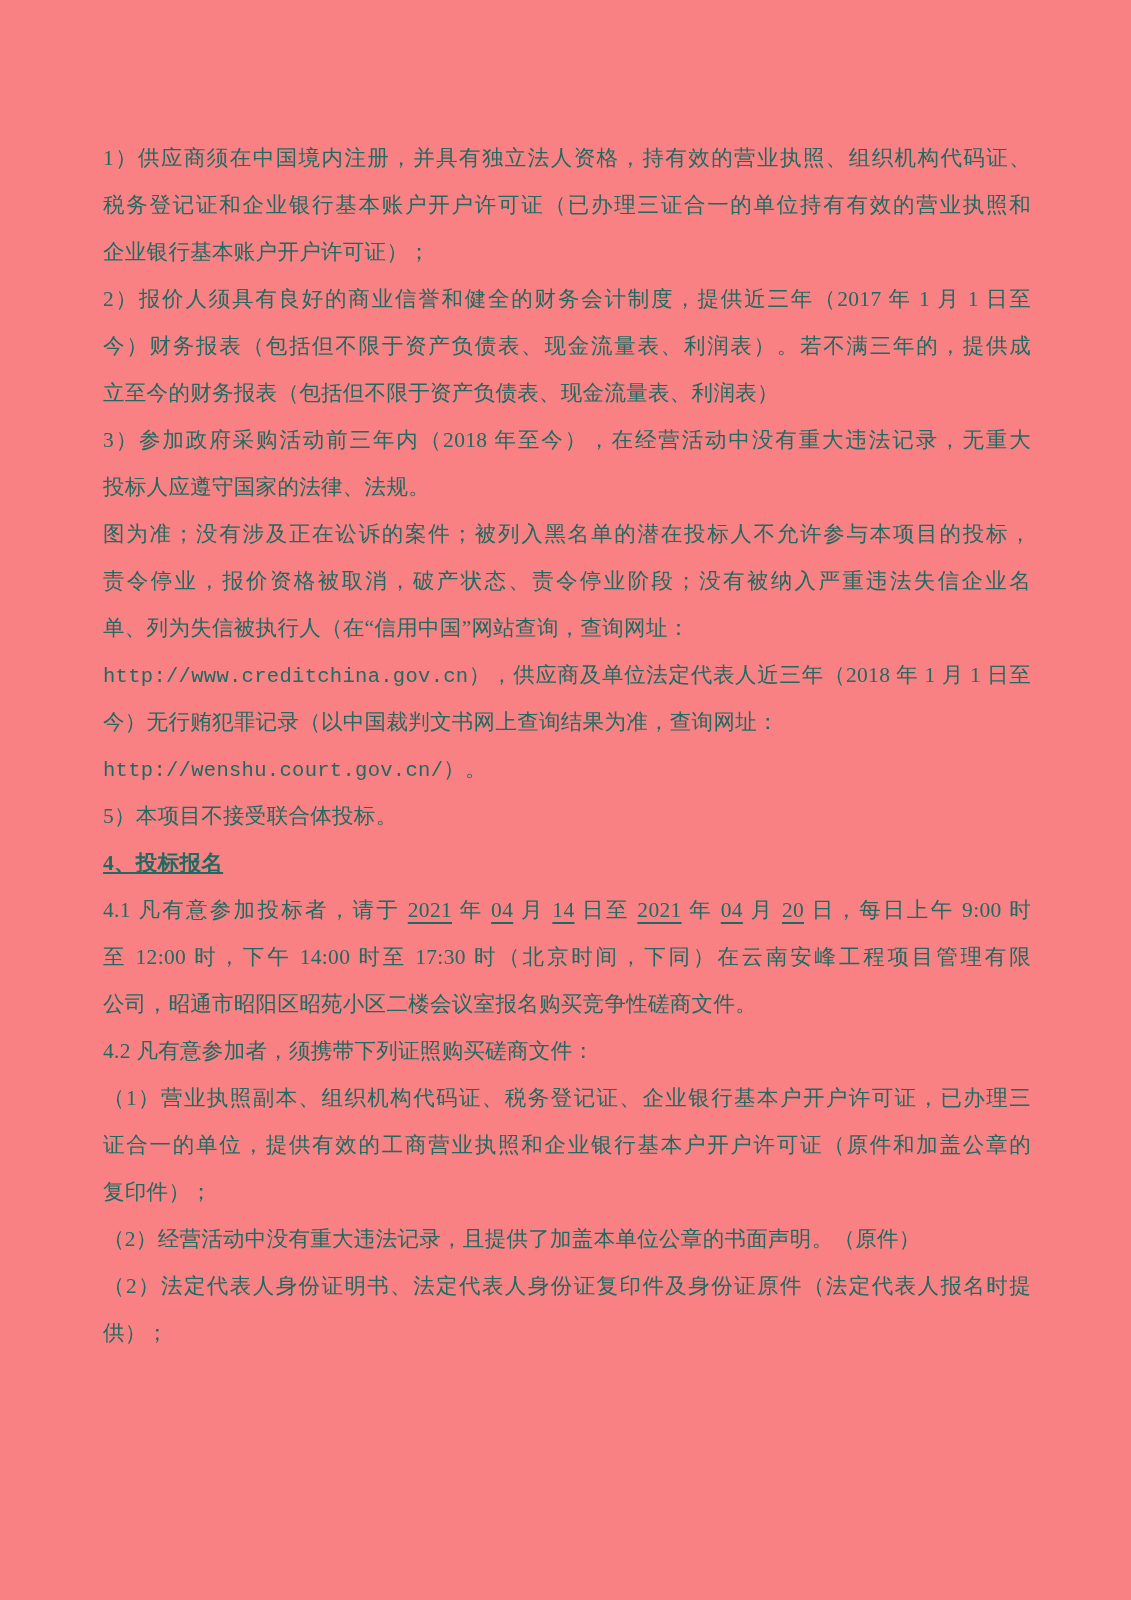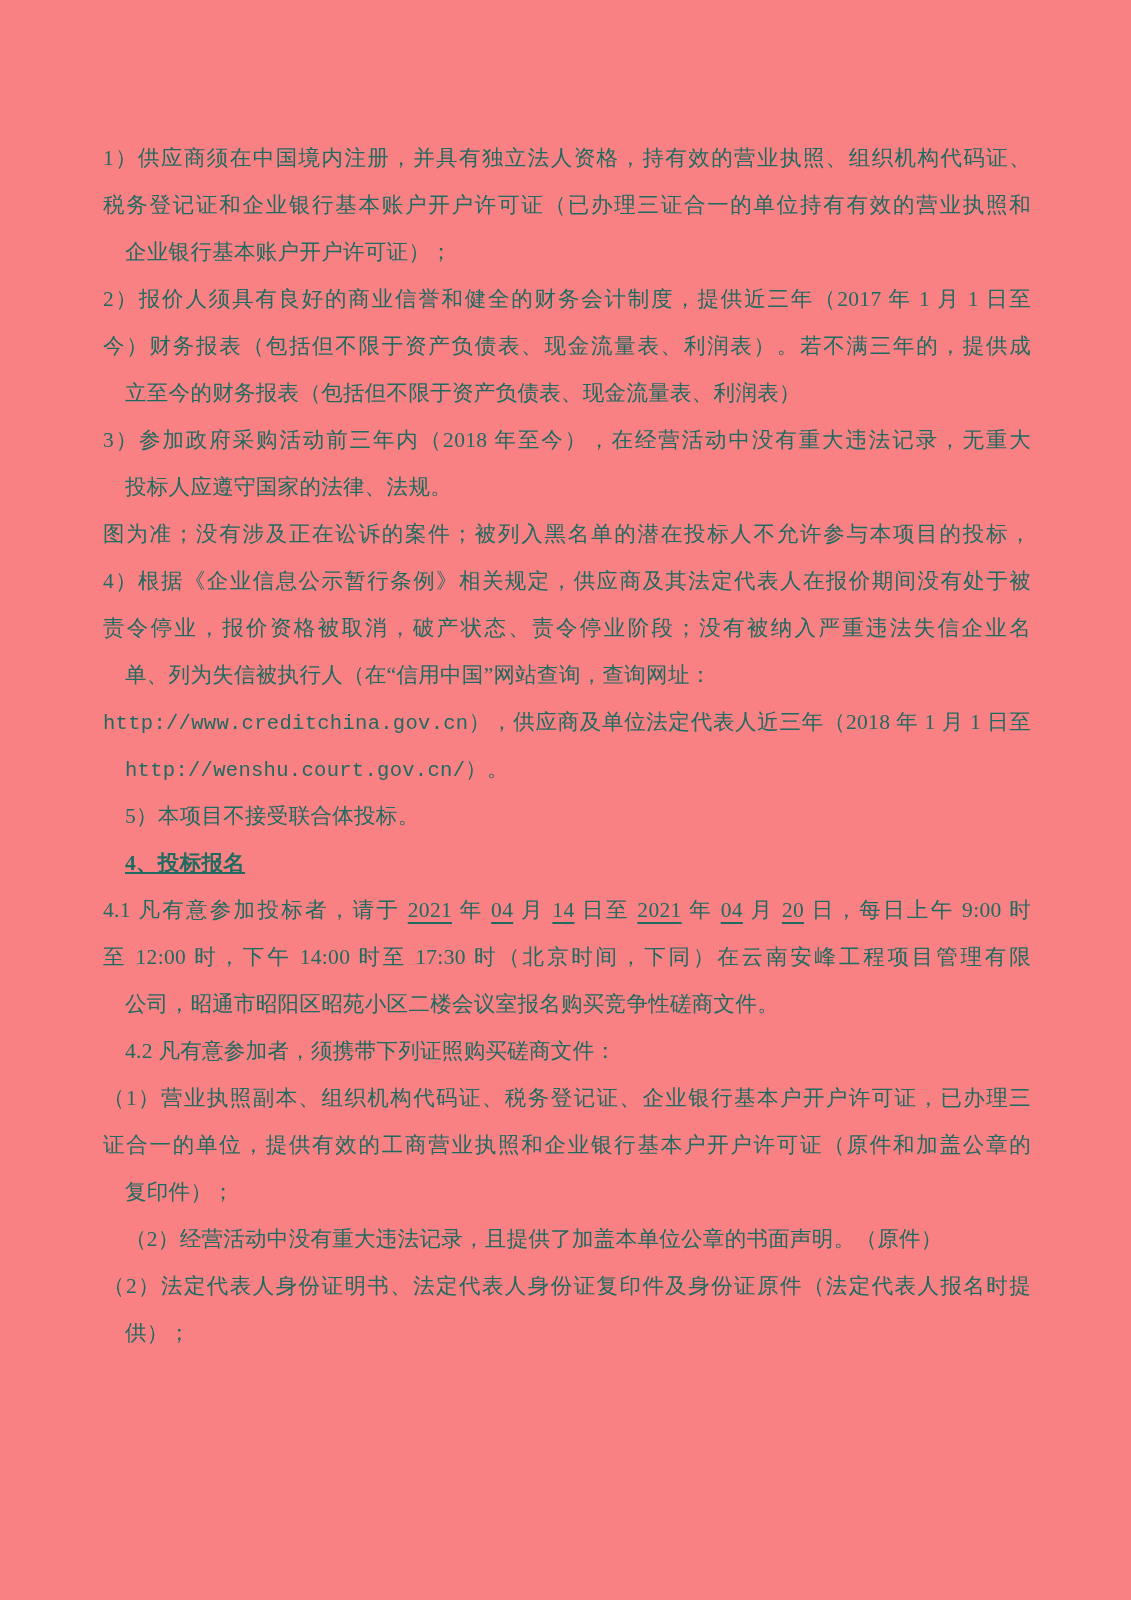--- a/index.html
+++ b/index.html
@@ -25,21 +25,20 @@
     height:47px;
     white-space:pre-wrap;
     letter-spacing:0.3px;
   }
   .line.full{
     text-align:justify;
     text-align-last:justify;
   }
   .line.short{
     text-align:left;
-    margin-left:22px;
   }
   .line.heading{
     font-weight:bold;
     text-decoration:underline;
   }
   span.u{
     text-decoration:underline;
     text-underline-offset:5px;
     text-decoration-thickness:1.5px;
   }
@@ -55,24 +54,24 @@
   <div>
       <div class="line full"><span>1）供应商须在中国境内注册，并具有独立法人资格，持有效的营业执照、组织机构代码证、</span></div>
       <div class="line full"><span>税务登记证和企业银行基本账户开户许可证（已办理三证合一的单位持有有效的营业执照和</span></div>
       <div class="line short"><span>企业银行基本账户开户许可证）；</span></div>
       <div class="line full"><span>2）报价人须具有良好的商业信誉和健全的财务会计制度，提供近三年（2017 年 1 月 1 日至</span></div>
       <div class="line full"><span>今）财务报表（包括但不限于资产负债表、现金流量表、利润表）。若不满三年的，提供成</span></div>
       <div class="line short"><span>立至今的财务报表（包括但不限于资产负债表、现金流量表、利润表）</span></div>
       <div class="line full"><span>3）参加政府采购活动前三年内（2018 年至今），在经营活动中没有重大违法记录，无重大</span></div>
       <div class="line short"><span>投标人应遵守国家的法律、法规。</span></div>
       <div class="line full"><span>图为准；没有涉及正在讼诉的案件；被列入黑名单的潜在投标人不允许参与本项目的投标，</span></div>
-      <div class="line full"><span>4）根据《企业信息公示暂行条例》相关规定，供应商及其法定代表人在报价期间没有处于被</span></div>
       <div class="line full"><span>责令停业，报价资格被取消，破产状态、责令停业阶段；没有被纳入严重违法失信企业名</span></div>
       <div class="line short"><span>单、列为失信被执行人（在“信用中国”网站查询，查询网址：</span></div>
       <div class="line full"><span class="mono">http://www.creditchina.gov.cn</span><span>），供应商及单位法定代表人近三年（2018 年 1 月 1 日至</span></div>
+      <div class="line short"><span>今）无行贿犯罪记录（以中国裁判文书网上查询结果为准，查询网址：</span></div>
       <div class="line short"><span class="mono">http://wenshu.court.gov.cn/</span><span>）。</span></div>
       <div class="line short"><span>5）本项目不接受联合体投标。</span></div>
       <div class="line short heading"><span>4、投标报名</span></div>
       <div class="line full"><span>4.1 凡有意参加投标者，请于 </span><span class="u">2021</span><span> 年 </span><span class="u">04</span><span> 月 </span><span class="u">14</span><span> 日至 </span><span class="u">2021</span><span> 年 </span><span class="u">04</span><span> 月 </span><span class="u">20</span><span> 日，每日上午 9:00 时</span></div>
       <div class="line full"><span>至 12:00 时，下午 14:00 时至 17:30 时（北京时间，下同）在云南安峰工程项目管理有限</span></div>
       <div class="line short"><span>公司，昭通市昭阳区昭苑小区二楼会议室报名购买竞争性磋商文件。</span></div>
       <div class="line short"><span>4.2 凡有意参加者，须携带下列证照购买磋商文件：</span></div>
       <div class="line full"><span>（1）营业执照副本、组织机构代码证、税务登记证、企业银行基本户开户许可证，已办理三</span></div>
       <div class="line full"><span>证合一的单位，提供有效的工商营业执照和企业银行基本户开户许可证（原件和加盖公章的</span></div>
       <div class="line short"><span>复印件）；</span></div>

